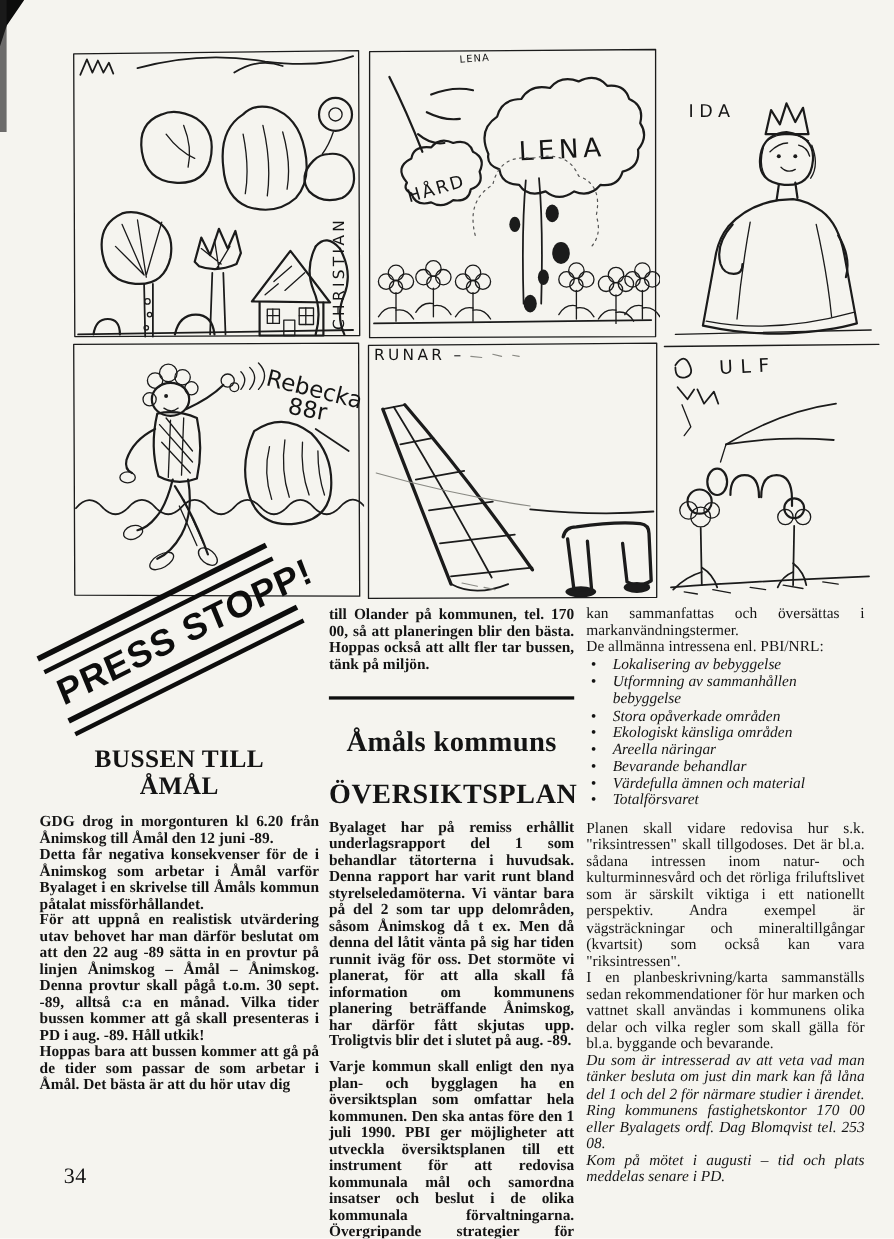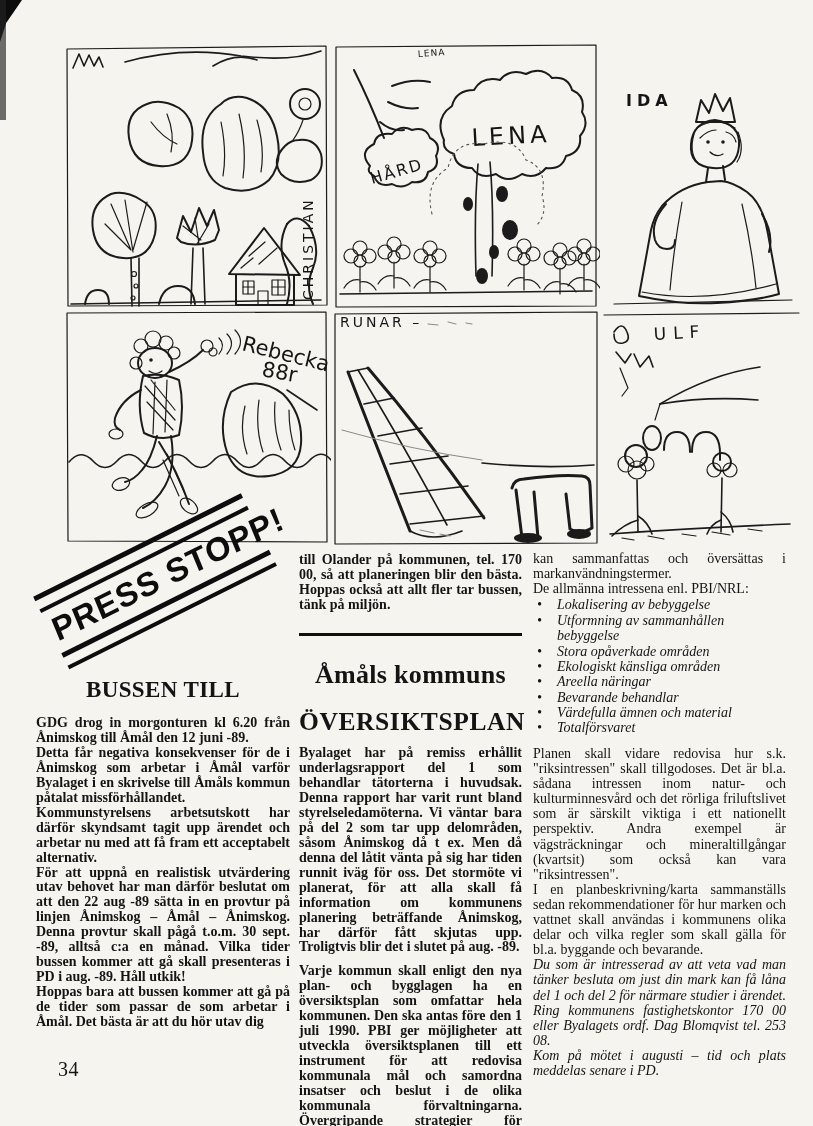--- a/index.html
+++ b/index.html
@@ -172,21 +172,21 @@
         <use href="#flw2" x="62" y="228"></use>
         <use href="#flw2" x="98" y="232"></use>
         <use href="#flw2" x="192" y="230"></use>
         <use href="#flw2" x="228" y="234"></use>
         <use href="#flw2" x="252" y="230"></use>
       </g>
       <path class="mid" d="M8,252 L260,249"></path>
     </svg>
   </div>
 
-  <div class="panel" style="left:602px;top:42px;width:200px;height:268px;font-weight:bold;">
+  <div class="panel" style="left:602px;top:42px;width:200px;height:268px;">
     <svg class="sketch" viewBox="0 0 200 268">
       <text x="24" y="64" font-size="16" letter-spacing="5">IDA</text>
       <g>
         <path d="M94,80 L99,58 L107,71 L113,52 L121,69 L128,56 L133,80 Z"></path>
       </g>
       <g>
         <path d="M113,78 q-22,2 -24,24 q-2,22 22,24 q24,2 26,-22 q2,-22 -24,-26 Z"></path>
         <path class="thin" d="M92,92 q-5,18 3,28 M136,90 q7,18 -1,30 M95,86 q18,-12 38,0 M98,96 q8,-8 16,-8 M124,90 q8,2 10,10"></path>
         <circle class="fill" cx="106" cy="100" r="1.8"></circle>
           <circle class="fill" cx="121" cy="100" r="1.8"></circle>
@@ -320,25 +320,25 @@
     <div class="stamp-inner">
       <div class="stamp-pair"></div>
       <div class="stamp-text">PRESS STOPP!</div>
       <div class="stamp-pair"></div>
     </div>
   </div>
 
   <div class="col col-left">
     <div class="headline headline-bus">
       <div>BUSSEN TILL</div>
+      <div>ÅMÅL</div>
     </div>
     <div class="body-bold">
       <p>GDG drog in morgonturen kl 6.20 från Ånimskog till Åmål den 12 juni -89.</p>
       <p>Detta får negativa konsekvenser för de i Ånimskog som arbetar i Åmål varför Byalaget i en skrivelse till Åmåls kommun påtalat missförhållandet.</p>
-      <p>Kommunstyrelsens arbetsutskott har därför skyndsamt tagit upp ärendet och arbetar nu med att få fram ett acceptabelt alternativ.</p>
       <p>För att uppnå en realistisk utvärdering utav behovet har man därför beslutat om att den 22 aug -89 sätta in en provtur på linjen Ånimskog – Åmål – Ånimskog. Denna provtur skall pågå t.o.m. 30 sept. -89, alltså c:a en månad. Vilka tider bussen kommer att gå skall presenteras i PD i aug. -89. Håll utkik!</p>
       <p>Hoppas bara att bussen kommer att gå på de tider som passar de som arbetar i Åmål. Det bästa är att du hör utav dig</p>
     </div>
   </div>
 
   <div class="col col-mid">
     <p class="body-bold" style="margin-top:0;">till Olander på kommunen, tel. 170 00, så att planeringen blir den bästa. Hoppas också att allt fler tar bussen, tänk på miljön.</p>
     <hr class="divider">
     <div class="plan-head">
       <div class="l1">Åmåls kommuns</div>

